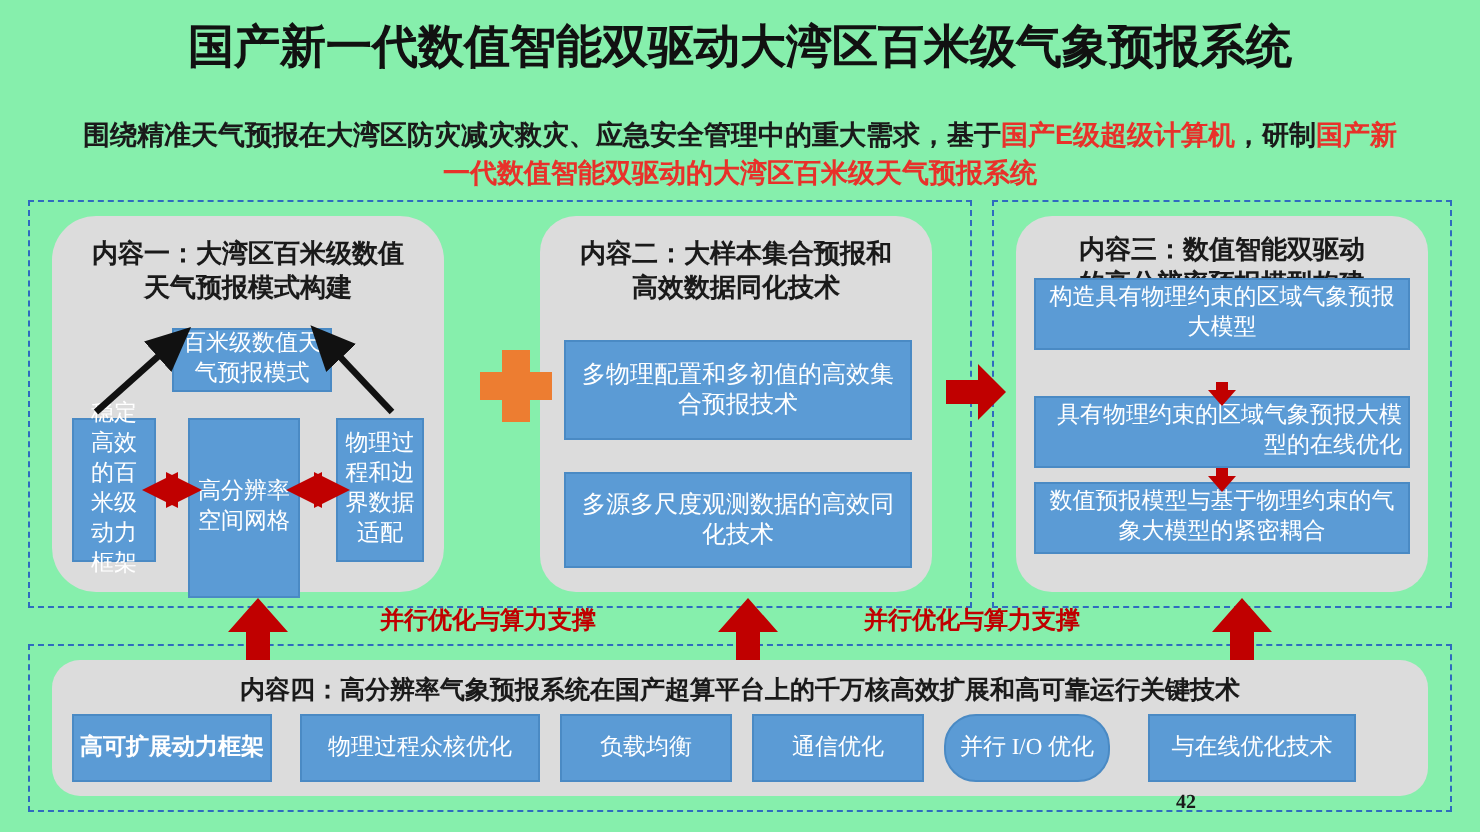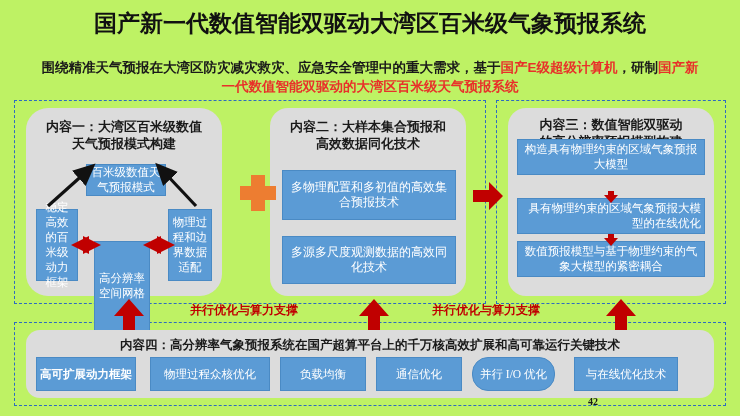--- a/index.html
+++ b/index.html
@@ -11,21 +11,21 @@
     width: 740px;
     height: 416px;
     font-family: "Liberation Sans", "DejaVu Sans", sans-serif;
     overflow: hidden;
     position: relative;
   }
   #slide {
     position: relative;
     width: 740px;
     height: 416px;
-    background: #bef264;
+    background: #86efac;
     overflow: hidden;
   }
 
   
   .title {
     position: absolute;
     left: 0; top: 8px;
     width: 740px;
     text-align: center;
     font-size: 23px;
@@ -99,21 +99,21 @@
     justify-content: center;
     text-align: center;
     box-sizing: border-box;
     padding: 2px 3px;
     border: 1px solid #4a8ac4;
   }
 
   
   #b1-top    { left: 86px;  top: 164px; width: 80px;  height: 32px; }
   #b1-left   { left: 36px;  top: 209px; width: 42px;  height: 72px; }
-  #b1-mid    { left: 94px;  top: 209px; width: 56px;  height: 90px; margin-top: 32px; }
+  #b1-mid    { left: 94px;  top: 209px; width: 56px;  height: 90px; }
   #b1-right  { left: 168px; top: 209px; width: 44px;  height: 72px; }
 
   
   #b2-1 { left: 282px; top: 170px; width: 174px; height: 50px; font-size: 12px; }
   #b2-2 { left: 282px; top: 236px; width: 174px; height: 48px; font-size: 12px; }
 
   
   #b3-1 { left: 517px; top: 139px; width: 188px; height: 36px; }
   #b3-2 { left: 517px; top: 198px; width: 188px; height: 36px; text-align: right; }
   #b3-3 { left: 517px; top: 241px; width: 188px; height: 36px; }

